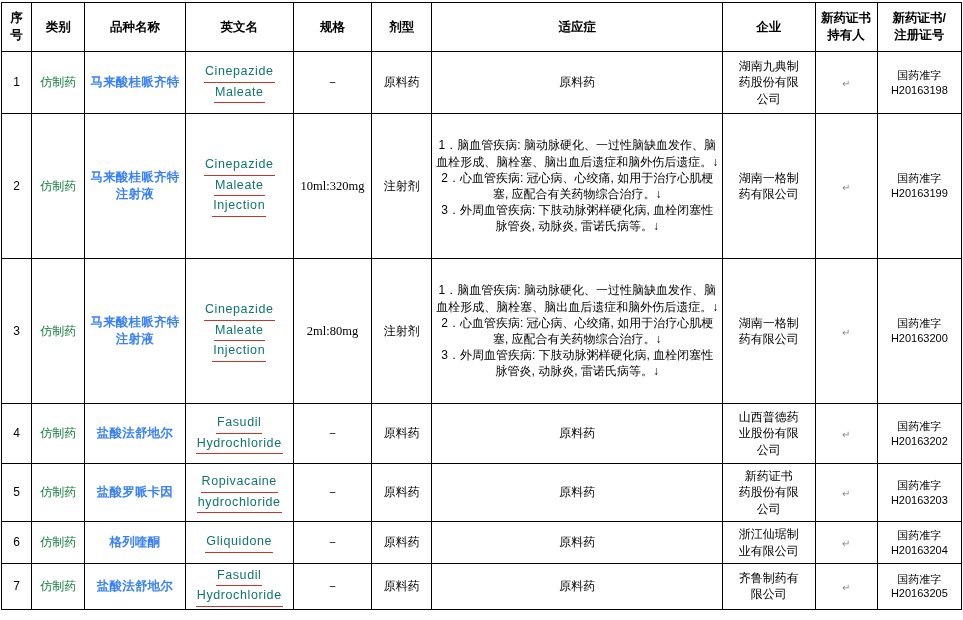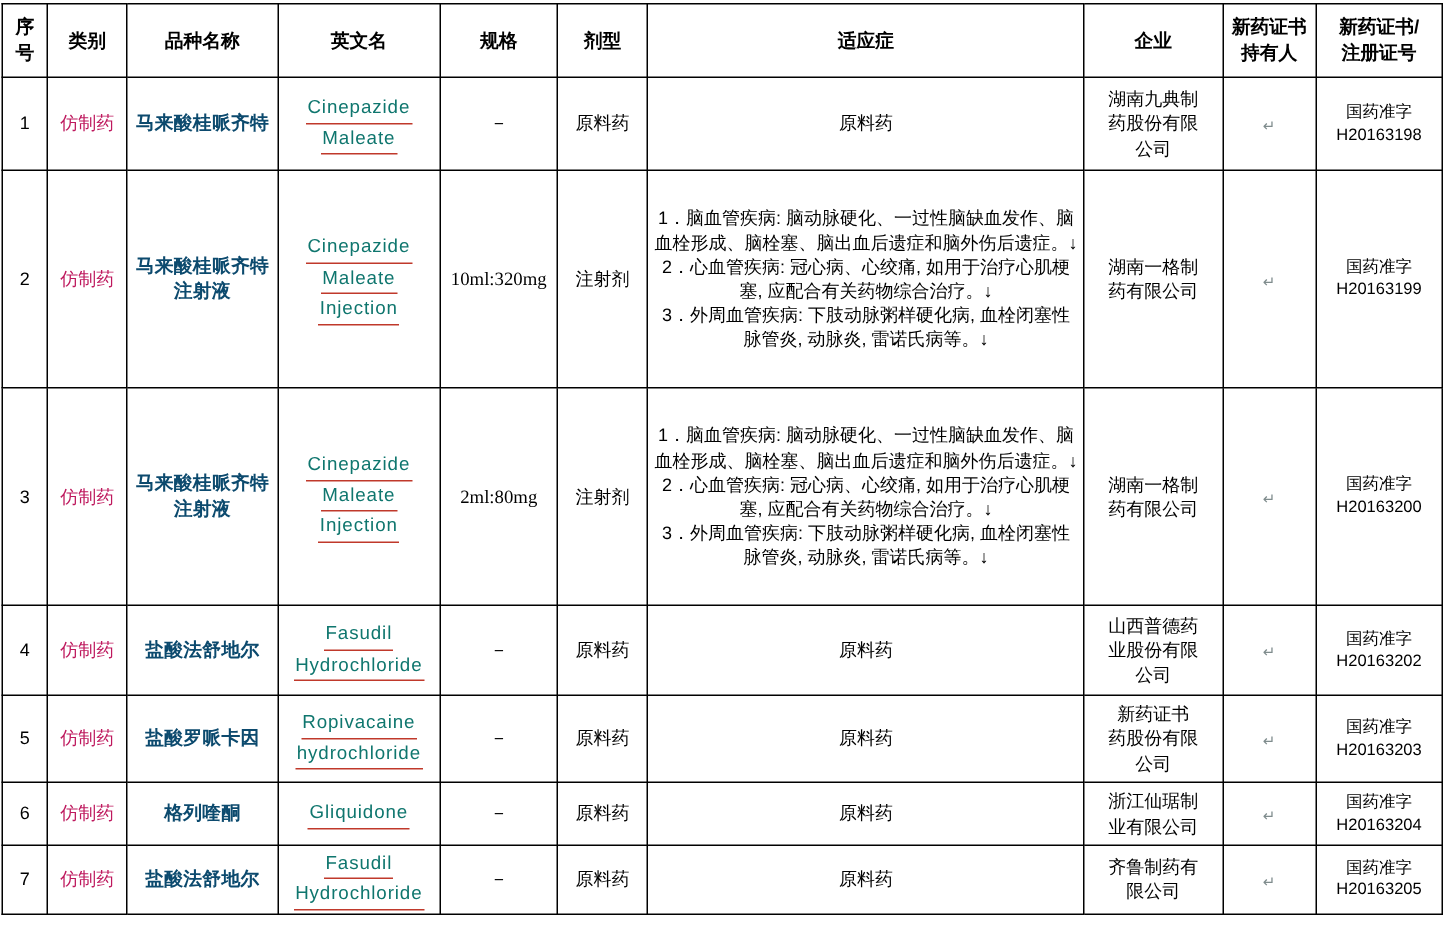--- a/index.html
+++ b/index.html
@@ -49,26 +49,26 @@
   col.c-name     { width: 100px; }
   col.c-en       { width: 108px; }
   col.c-spec     { width: 78px; }
   col.c-form     { width: 60px; }
   col.c-ind      { width: 290px; }
   col.c-ent      { width: 92px; }
   col.c-cert     { width: 62px; }
   col.c-appr     { width: 84px; }
 
   .cell-red {
-    color: #be185d;
+    color: #15803d;
   }
   .name-cell {
     font-weight: bold;
     font-size: 12.5px;
-    color: #0c4a6e;
+    color: #3b82f6;
     letter-spacing: 0.2px;
   }
   .en-cell {
     font-family: Liberation Sans, sans-serif;
     font-size: 12.5px;
     color: #0f766e;
     letter-spacing: 0.6px;
   }
   .en-line {
     display: block;

